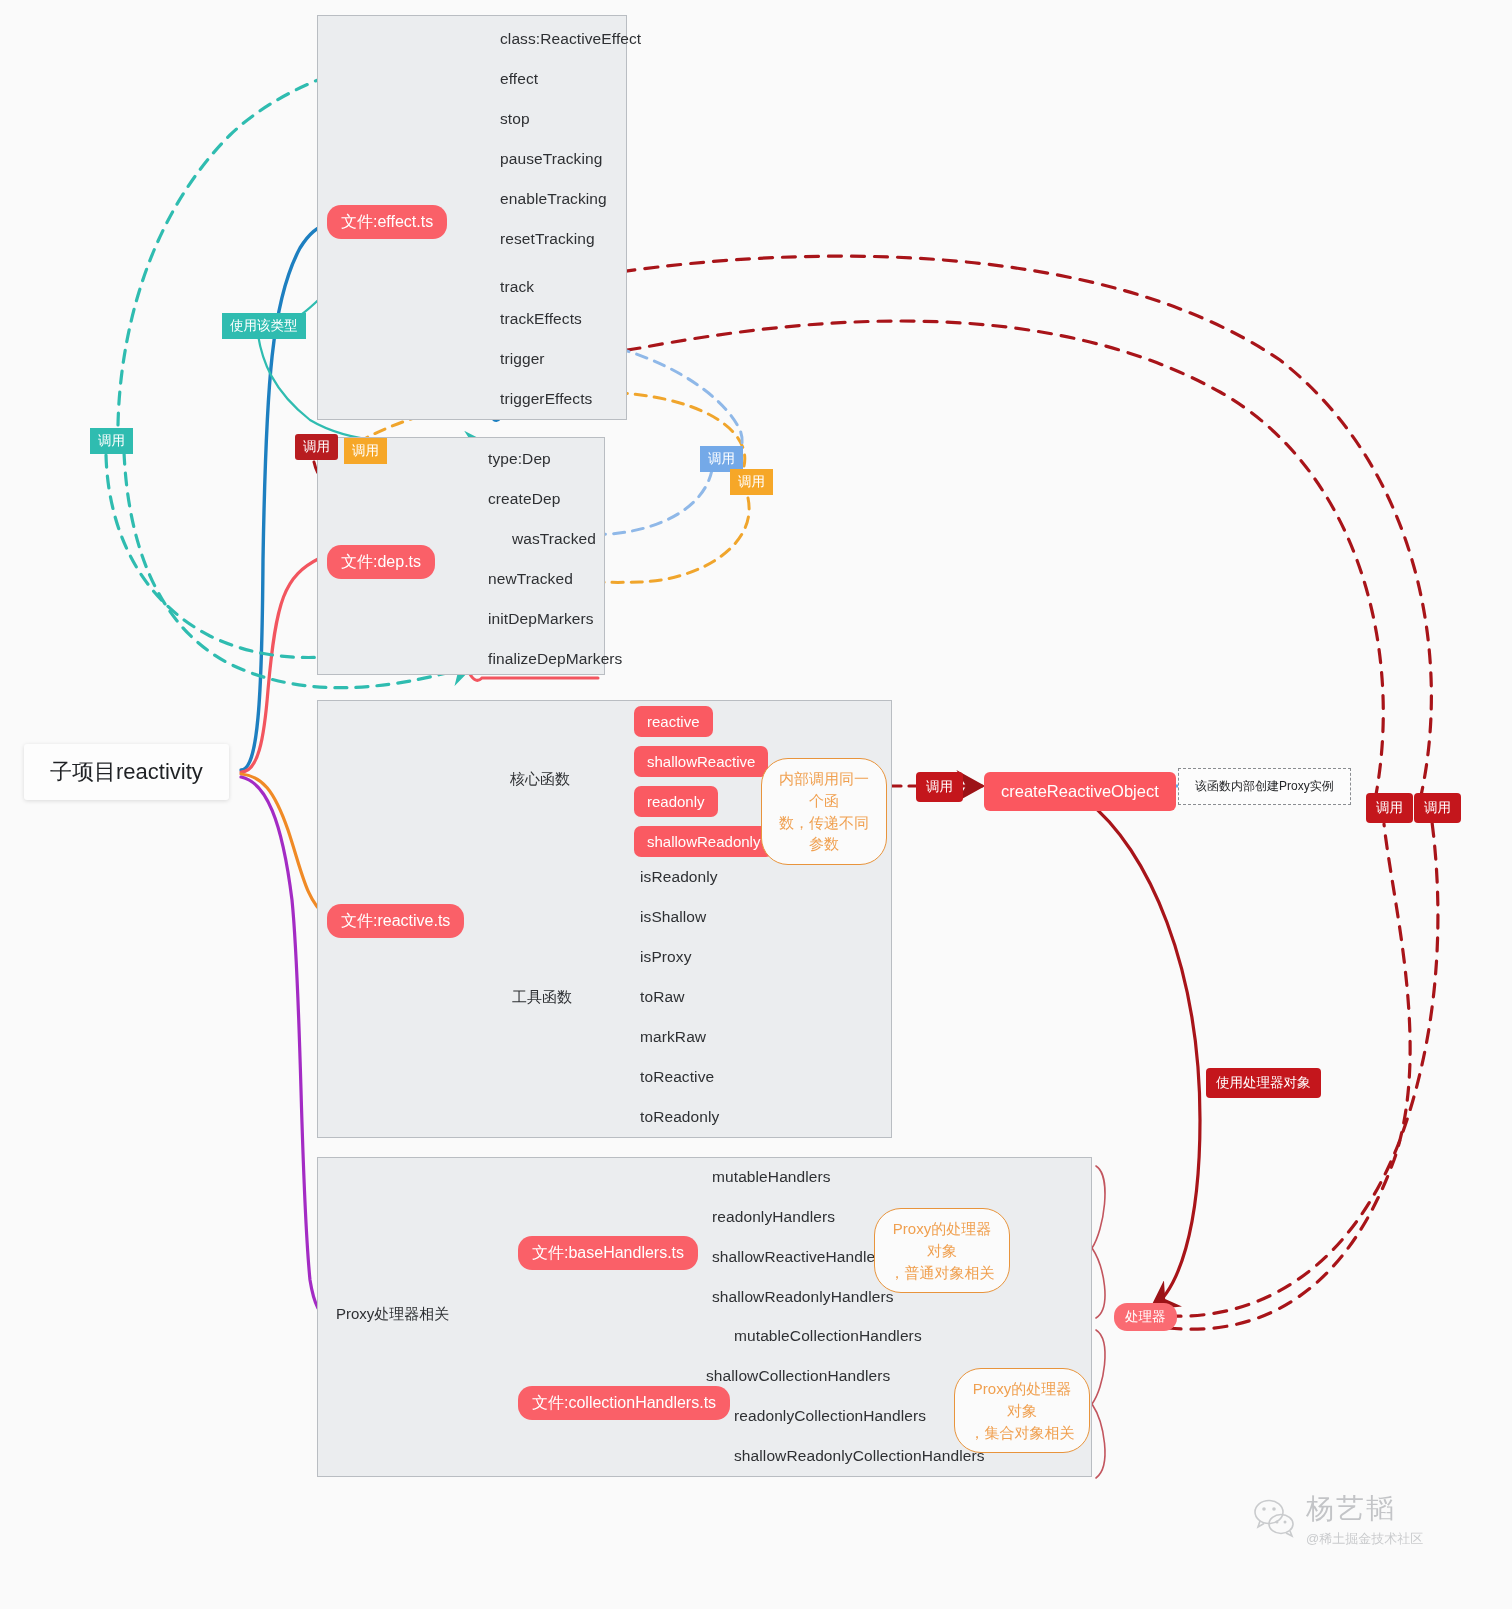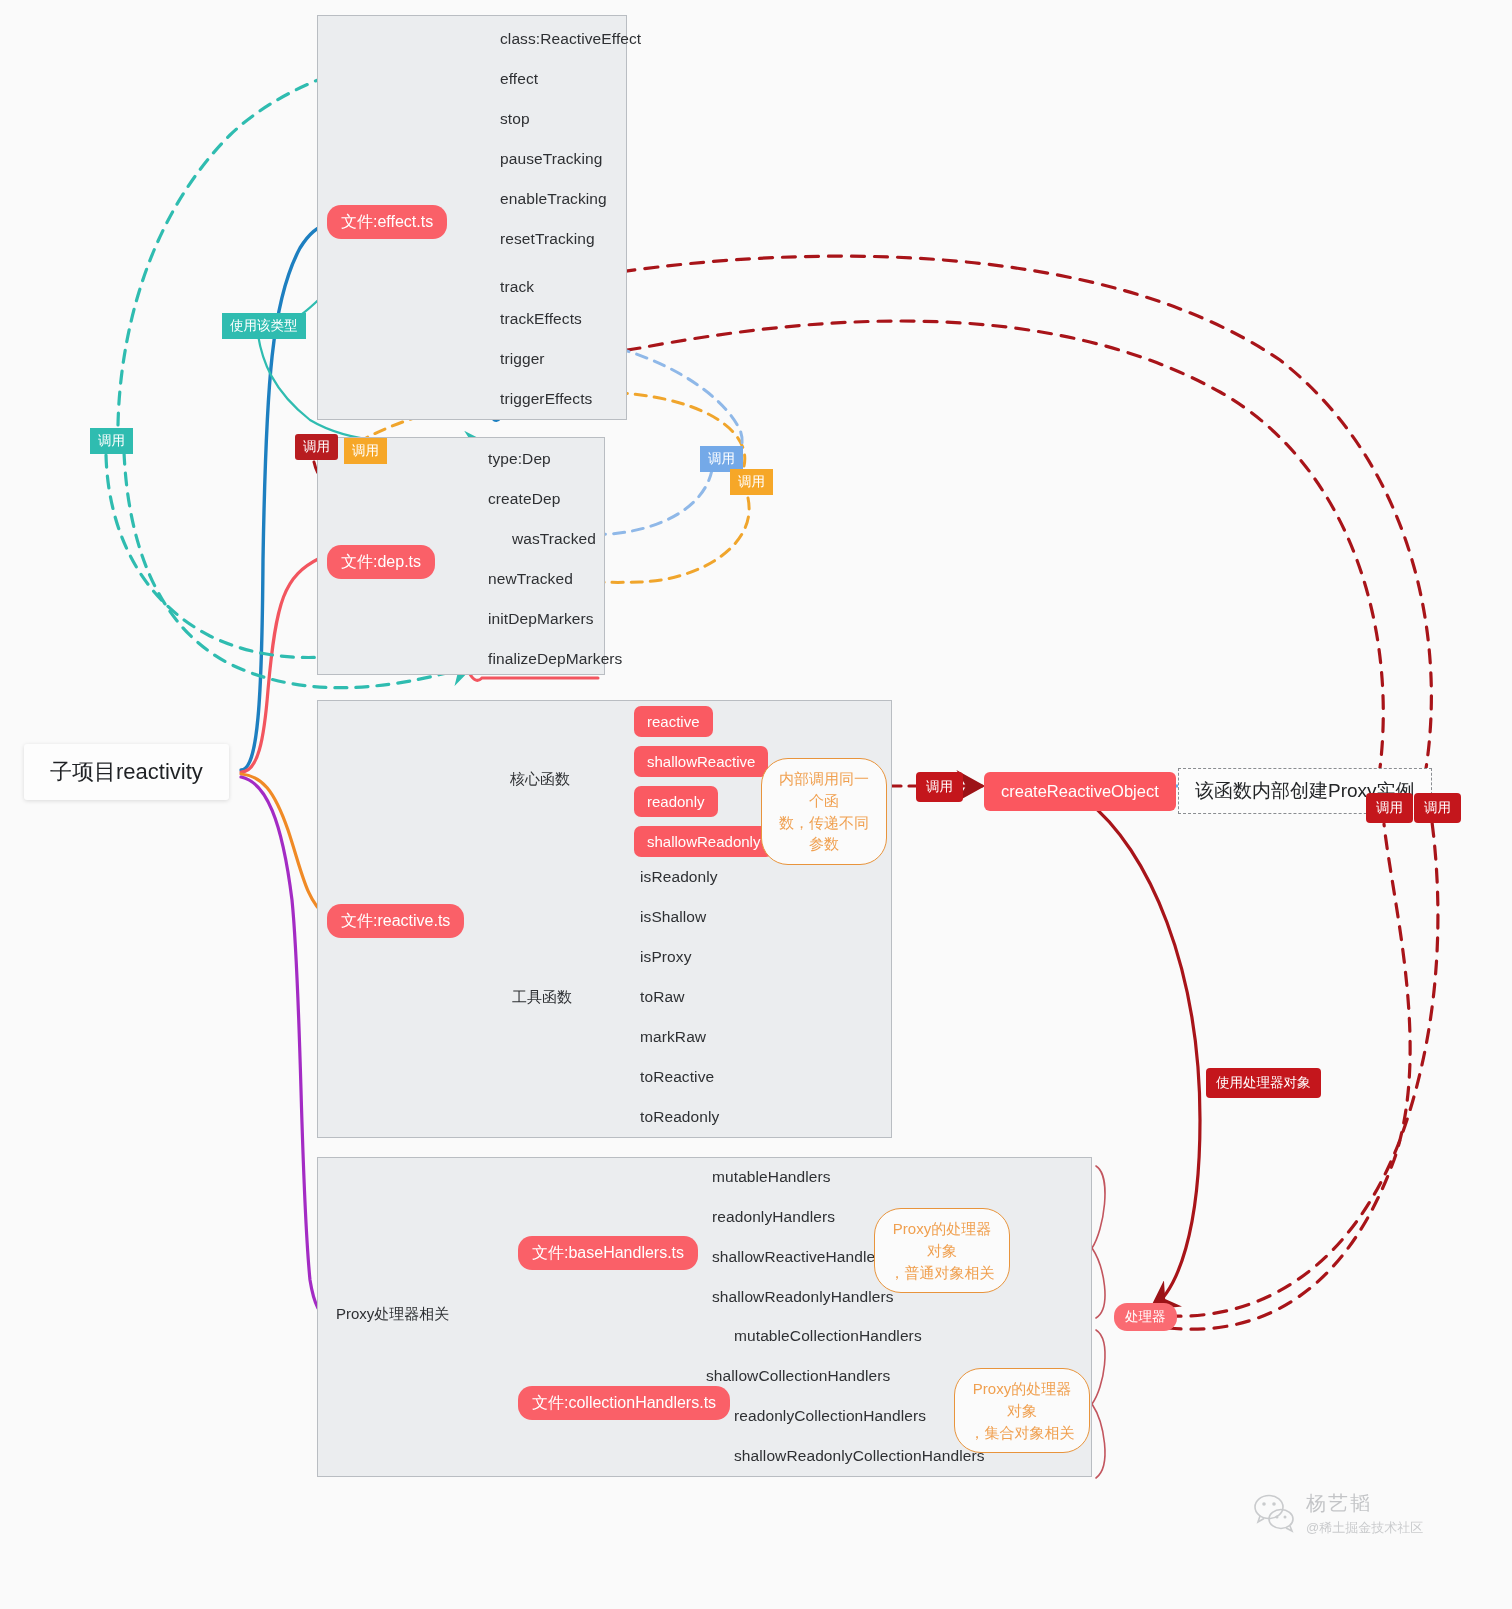--- a/index.html
+++ b/index.html
@@ -98,39 +98,39 @@
     padding: 9px 12px;
     text-align: center;
     z-index: 5;
   }
   
   .dashnote {
     position: absolute;
     border: 1.4px dashed #8a8d91;
     background: #fcfcfc;
     color: #232527;
-    font-size: 19px;
+    font-size: 12px;
     padding: 9px 16px;
     z-index: 5;
     white-space: nowrap;
   }
   .footer {
     position: absolute;
     border: 1.3px dashed #9a9da1;
     background: #fcfcfc;
     color: #2b2d30;
     font-size: 14px;
     line-height: 1.75;
     padding: 9px 18px;
     text-align: center;
     z-index: 5;
   }
   .wm { position: absolute; z-index: 7; opacity: .5; }
   .wm-name {
-    font-size: 20px; color: #8d9095;
+    font-size: 28px; color: #8d9095;
     font-family: "Liberation Serif", serif;
     letter-spacing: 2px;
   }
   .wm-sub { font-size: 13px; color: #9a9da1; margin-top: 2px; }
 </style>
 </head>
 <body>
 
 <div id="stage">
 

